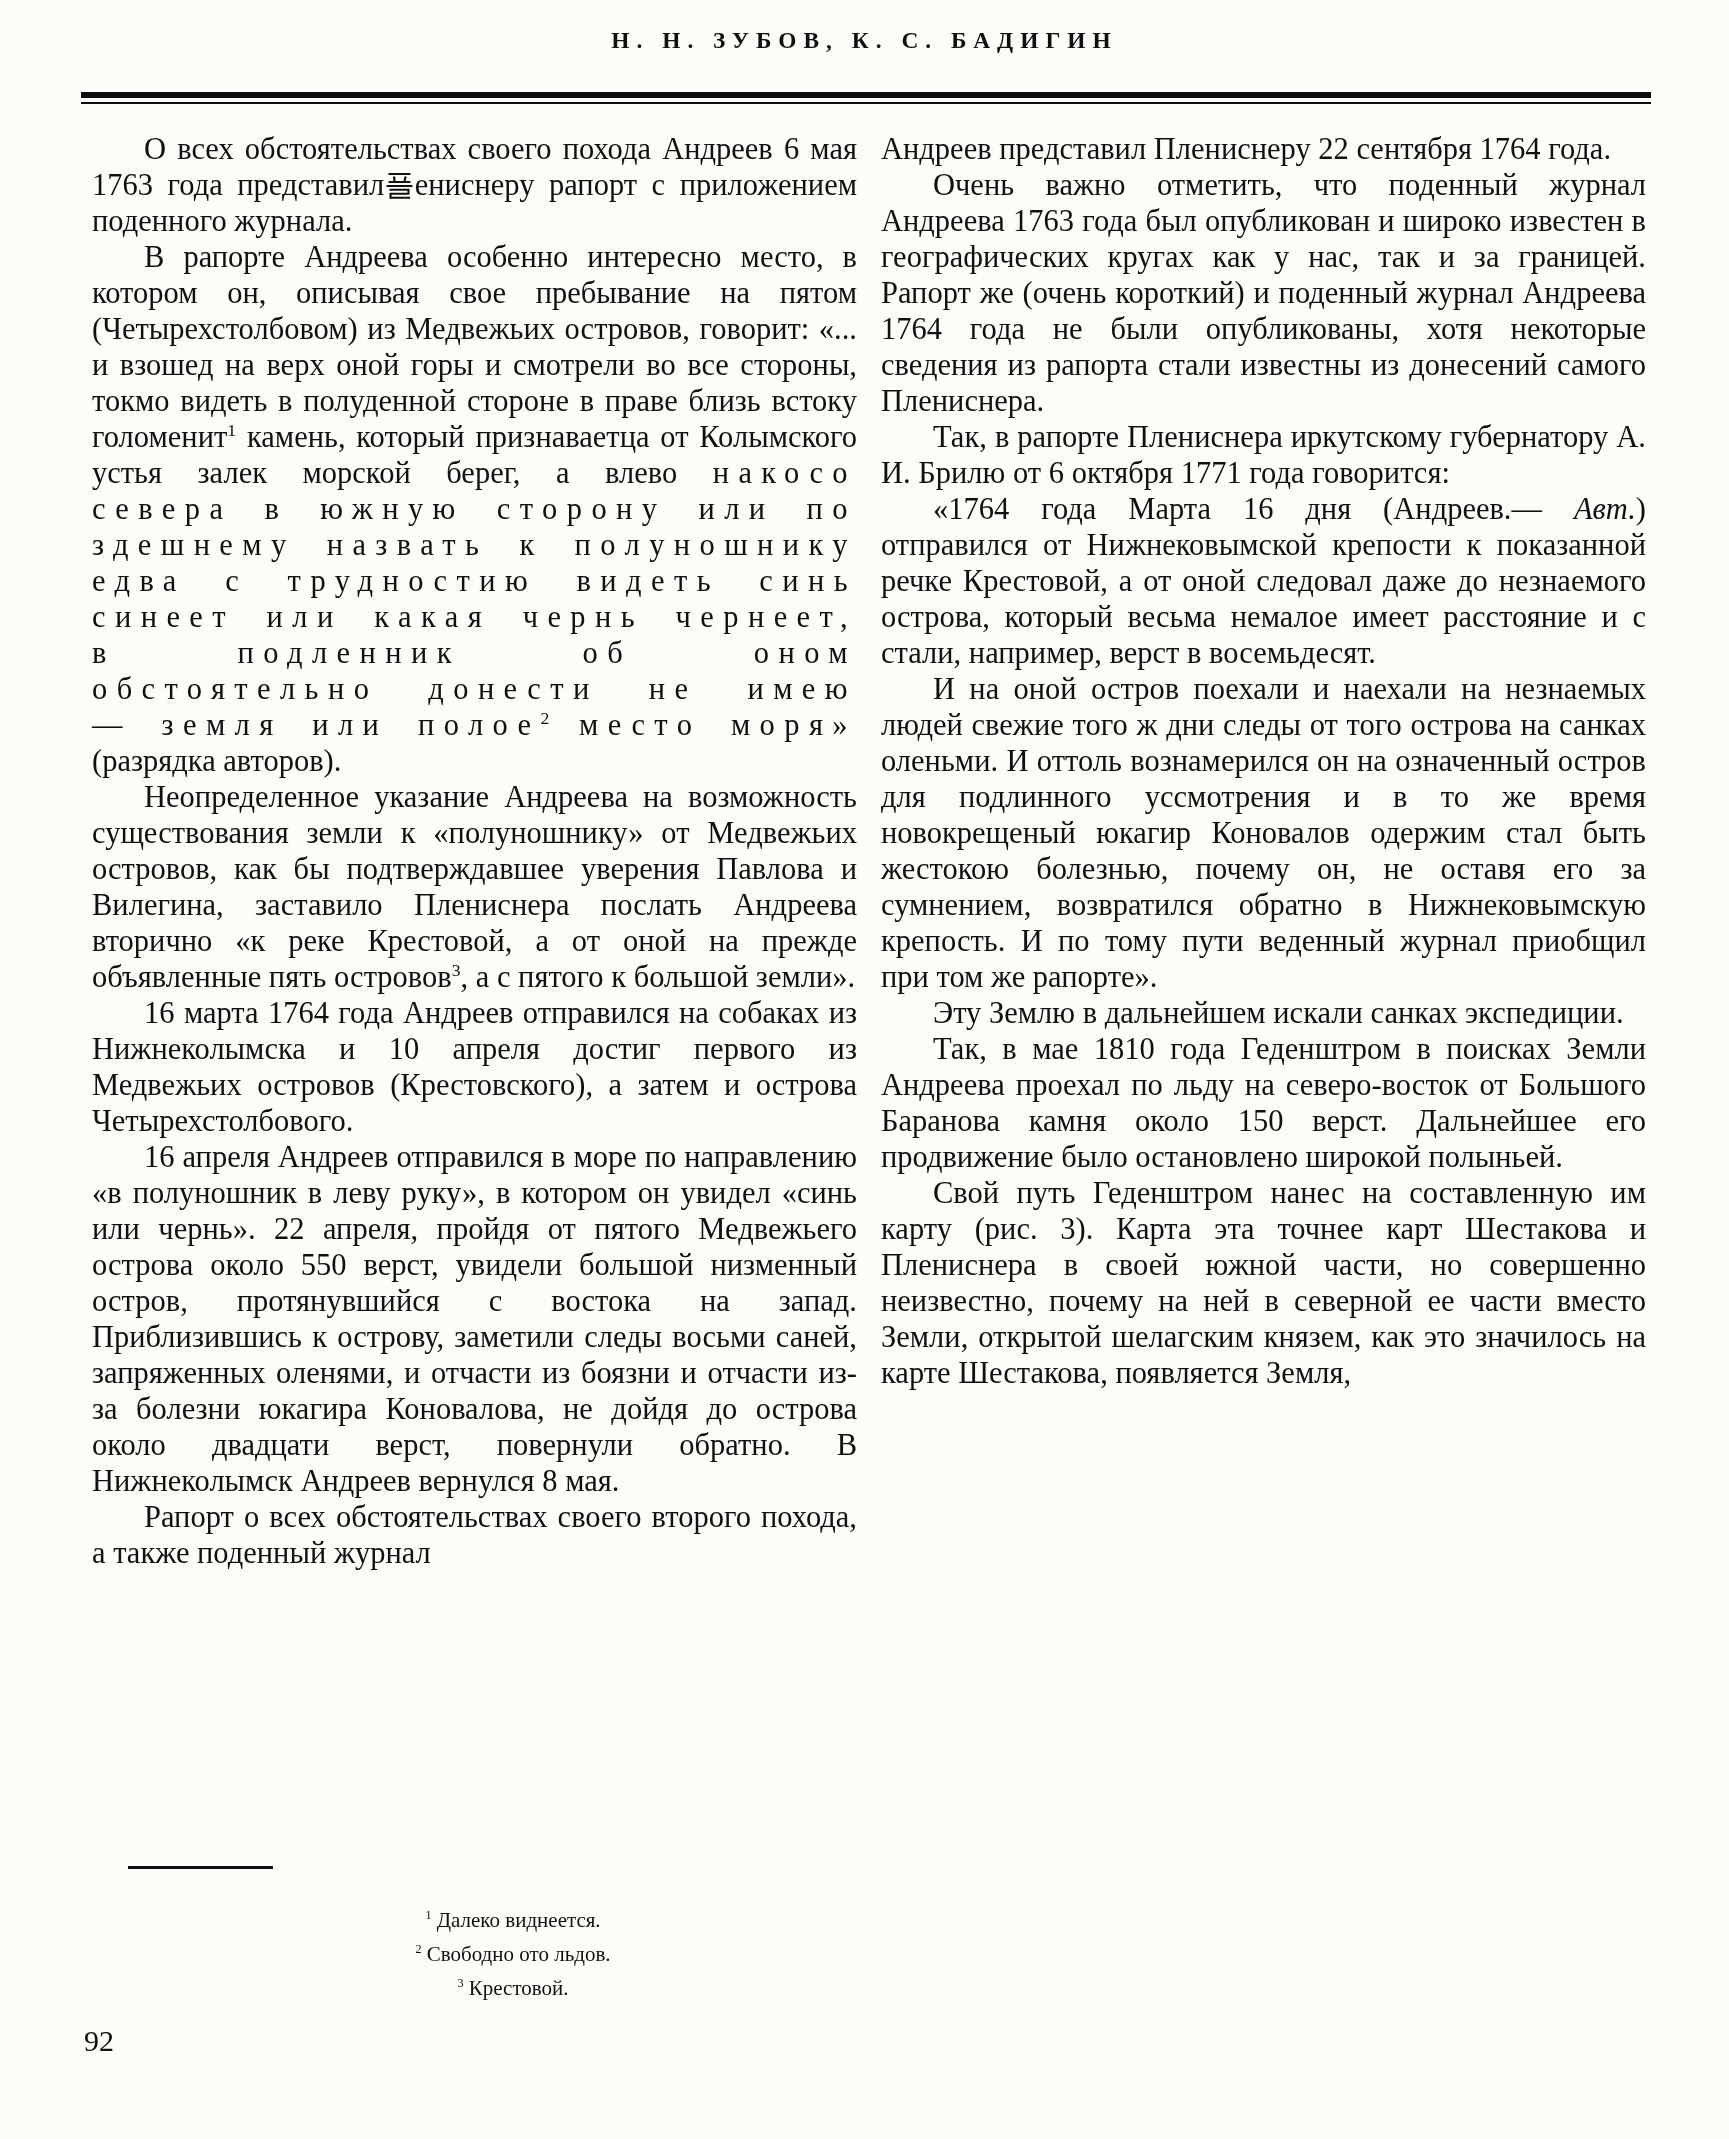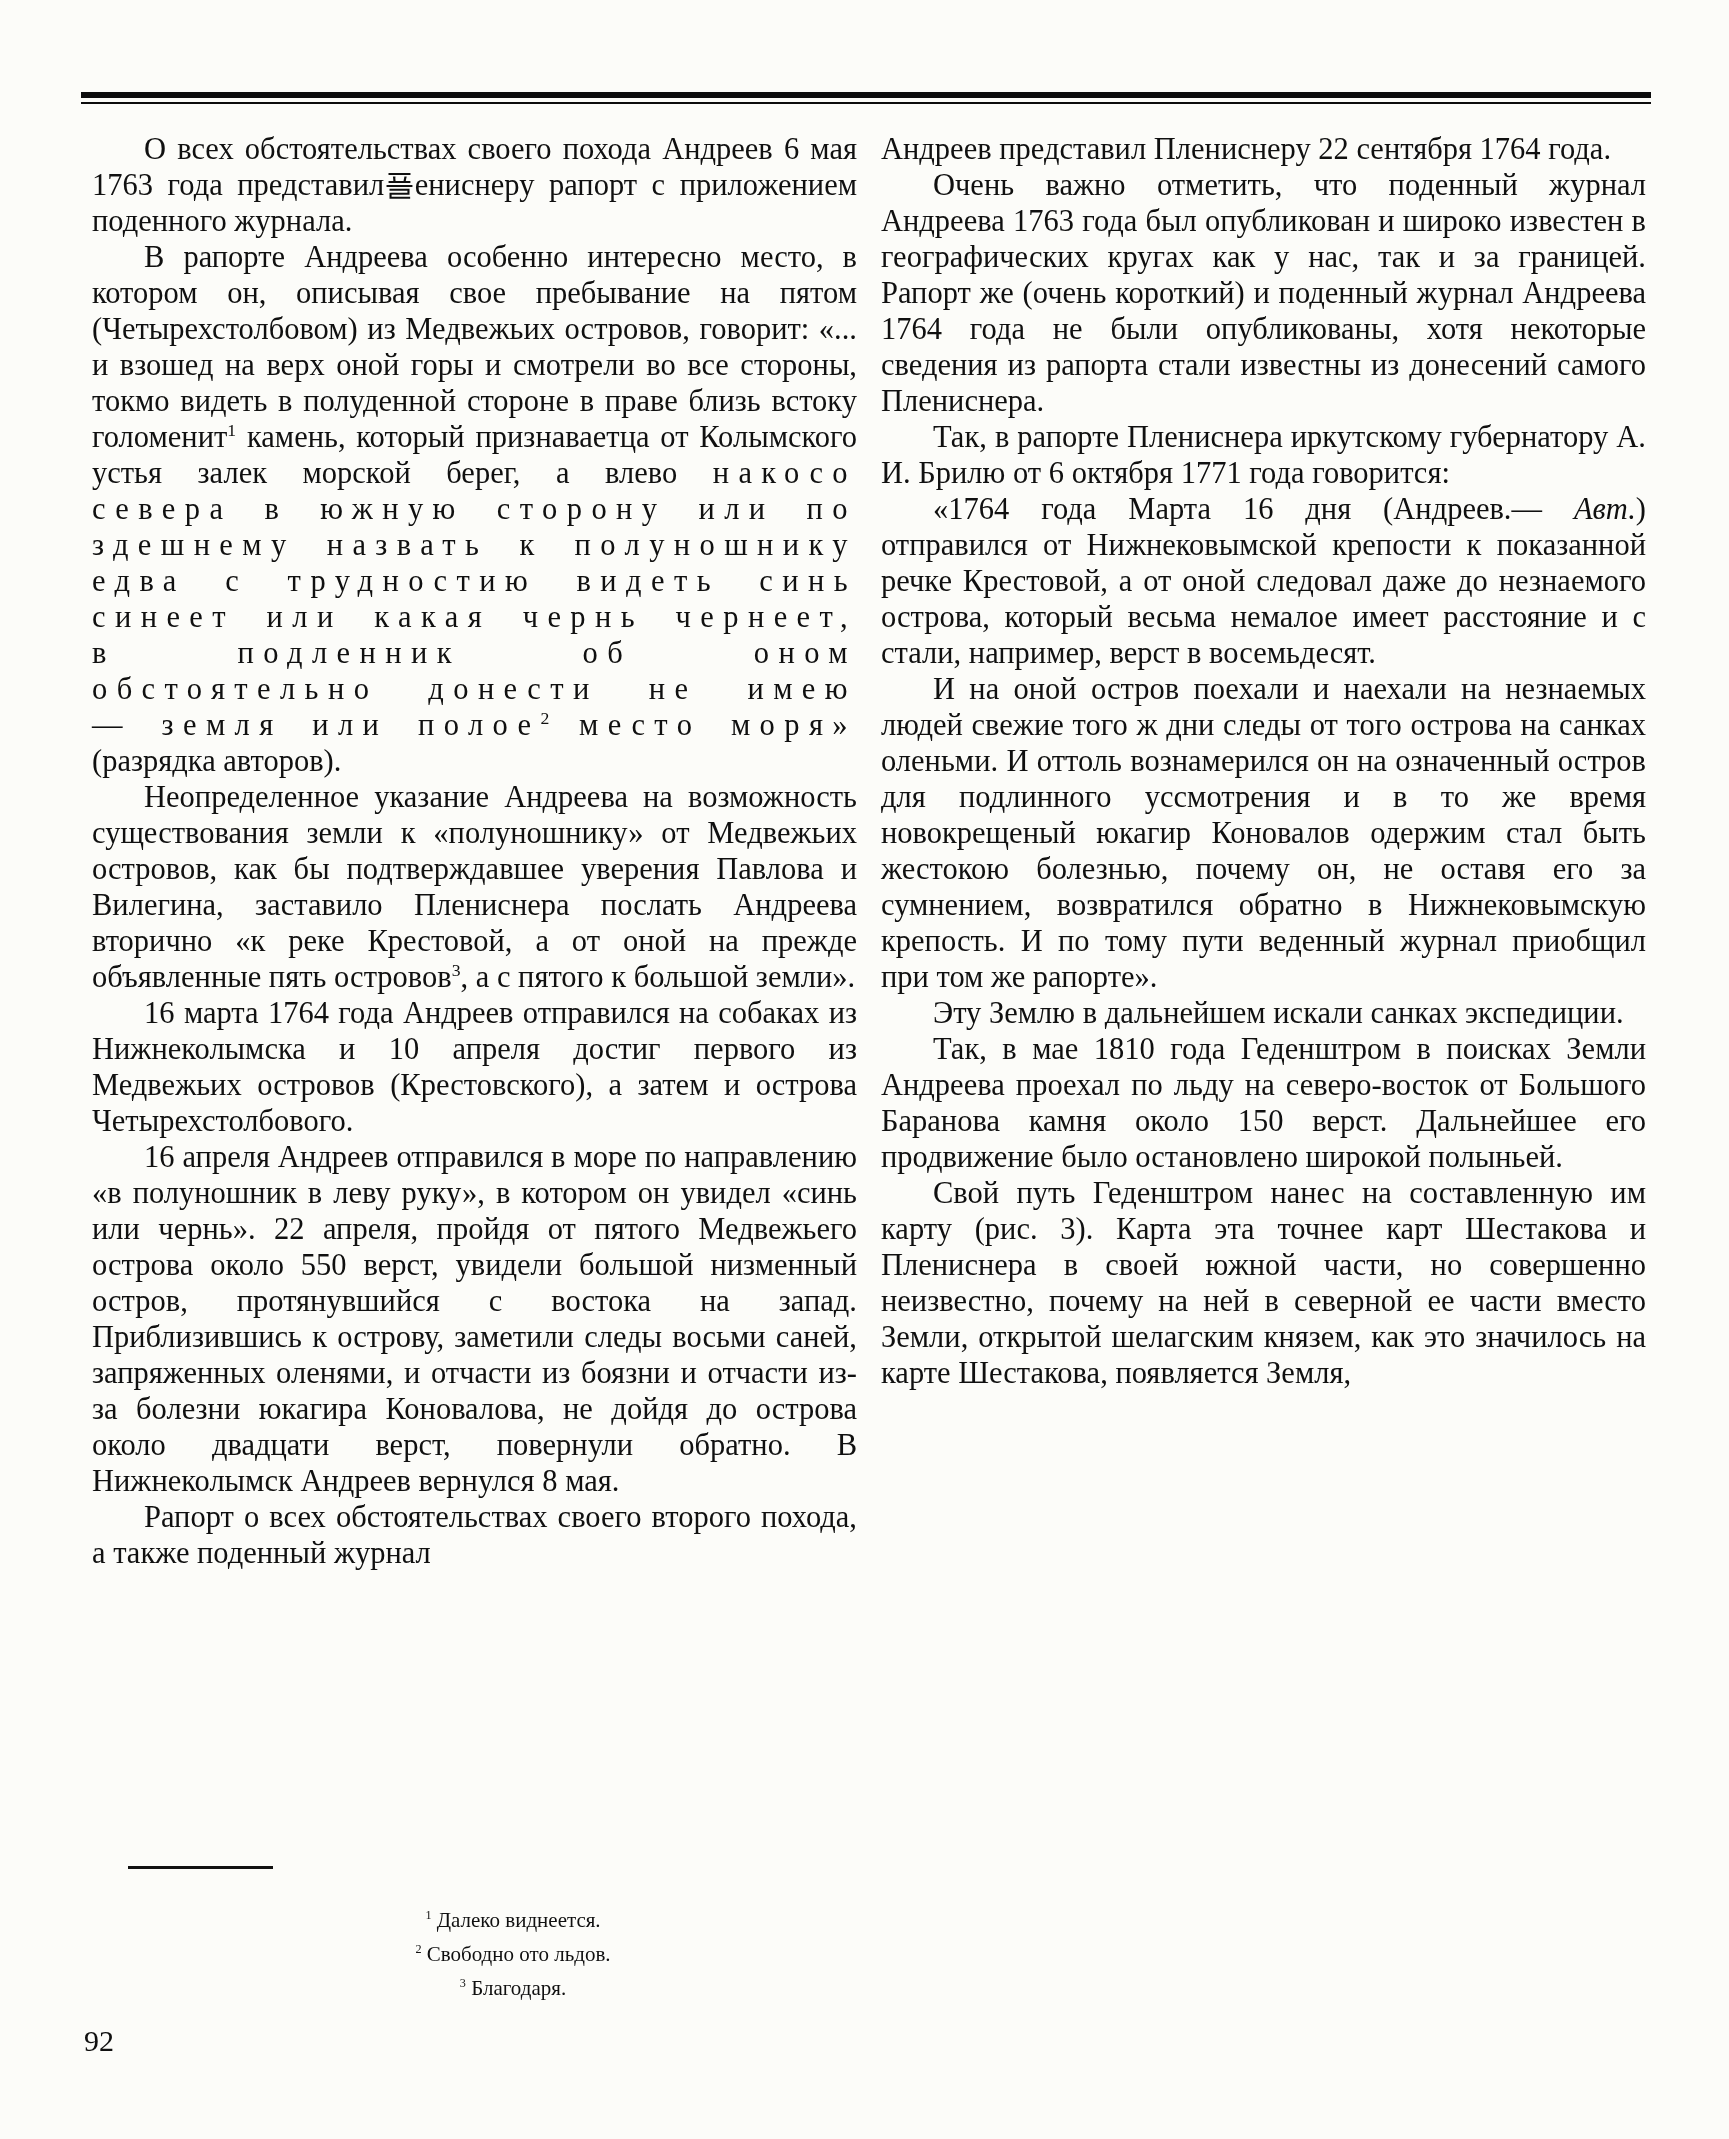--- a/index.html
+++ b/index.html
@@ -96,37 +96,40 @@
     width:1453px;
     text-align:left;
     font-size:30px;
   }
 </style>
 </head>
 <body>
 
 <div class="page">
 
+  <div class="running-header">
+    <span>Н. Н. ЗУБОВ, К. С. БАДИГИН</span>
+  </div>
 
   <div class="header-rule"></div>
 
   <div class="columns">
     <div class="col col-left" id="col-left">
         <p><span>О всех обстоятельствах своего похода Андреев 6 мая 1763 года представил플ениснеру рапорт с приложением поденного журнала.</span></p>
         <p><span>В рапорте Андреева особенно интересно место, в котором он, описывая свое пребывание на пятом (Четырехстолбовом) из Медвежьих островов, говорит: «... и взошед на верх оной горы и смотрели во все стороны, токмо видеть в полуденной стороне в праве близь встоку голоменит</span><sup class="ref">1</sup><span> камень, который признаваетца от Колымского устья залек морской берег, а влево </span><span class="spaced">накосо севера в южную сторону или по здешнему назвать к полуношнику едва с трудностию видеть синь синеет или какая чернь чернеет, в подленник об оном обстоятельно донести не имею — земля или полое</span><sup class="ref">2</sup><span class="spaced"> место моря»</span><span> (разрядка авторов).</span></p>
         <p><span>Неопределенное указание Андреева на возможность существования земли к «полуношнику» от Медвежьих островов, как бы подтверждавшее уверения Павлова и Вилегина, заставило Плениснера послать Андреева вторично «к реке Крестовой, а от оной на прежде объявленные пять островов</span><sup class="ref">3</sup><span>, а с пятого к большой земли».</span></p>
         <p><span>16 марта 1764 года Андреев отправился на собаках из Нижнеколымска и 10 апреля достиг первого из Медвежьих островов (Крестовского), а затем и острова Четырехстолбового.</span></p>
         <p><span>16 апреля Андреев отправился в море по направлению «в полуношник в леву руку», в котором он увидел «синь или чернь». 22 апреля, пройдя от пятого Медвежьего острова около 550 верст, увидели большой низменный остров, протянувшийся с востока на запад. Приблизившись к острову, заметили следы восьми саней, запряженных оленями, и отчасти из боязни и отчасти из-за болезни юкагира Коновалова, не дойдя до острова около двадцати верст, повернули обратно. В Нижнеколымск Андреев вернулся 8 мая.</span></p>
         <p><span>Рапорт о всех обстоятельствах своего второго похода, а также поденный журнал</span></p>
         <div class="fn-block">
           <div class="footnote-rule"></div>
           <div class="footnotes">
             <p class="footnote"><sup class="ref">1</sup><span> Далеко виднеется.</span></p>
             <p class="footnote"><sup class="ref">2</sup><span> Свободно ото льдов.</span></p>
-            <p class="footnote"><sup class="ref">3</sup><span> Благодаря.</span></p>
+            <p class="footnote"><sup class="ref">3</sup><span> Крестовой.</span></p>
           </div>
         </div>
       </div>
     <div class="col col-right" id="col-right">
         <p class="noindent"><span>Андреев представил Плениснеру 22 сентября 1764 года.</span></p>
         <p><span>Очень важно отметить, что поденный журнал Андреева 1763 года был опубликован и широко известен в географических кругах как у нас, так и за границей. Рапорт же (очень короткий) и поденный журнал Андреева 1764 года не были опубликованы, хотя некоторые сведения из рапорта стали известны из донесений самого Плениснера.</span></p>
         <p><span>Так, в рапорте Плениснера иркутскому губернатору А. И. Брилю от 6 октября 1771 года говорится:</span></p>
         <p><span>«1764 года Марта 16 дня (Андреев.— </span><span class="italic">Авт.</span><span>) отправился от Нижнековымской крепости к показанной речке Крестовой, а от оной следовал даже до незнаемого острова, который весьма немалое имеет расстояние и с стали, например, верст в восемьдесят.</span></p>
         <p><span>И на оной остров поехали и наехали на незнаемых людей свежие того ж дни следы от того острова на санках оленьми. И оттоль вознамерился он на означенный остров для подлинного уссмотрения и в то же время новокрещеный юкагир Коновалов одержим стал быть жестокою болезнью, почему он, не оставя его за сумнением, возвратился обратно в Нижнековымскую крепость. И по тому пути веденный журнал приобщил при том же рапорте».</span></p>
         <p><span>Эту Землю в дальнейшем искали санках экспедиции.</span></p>

